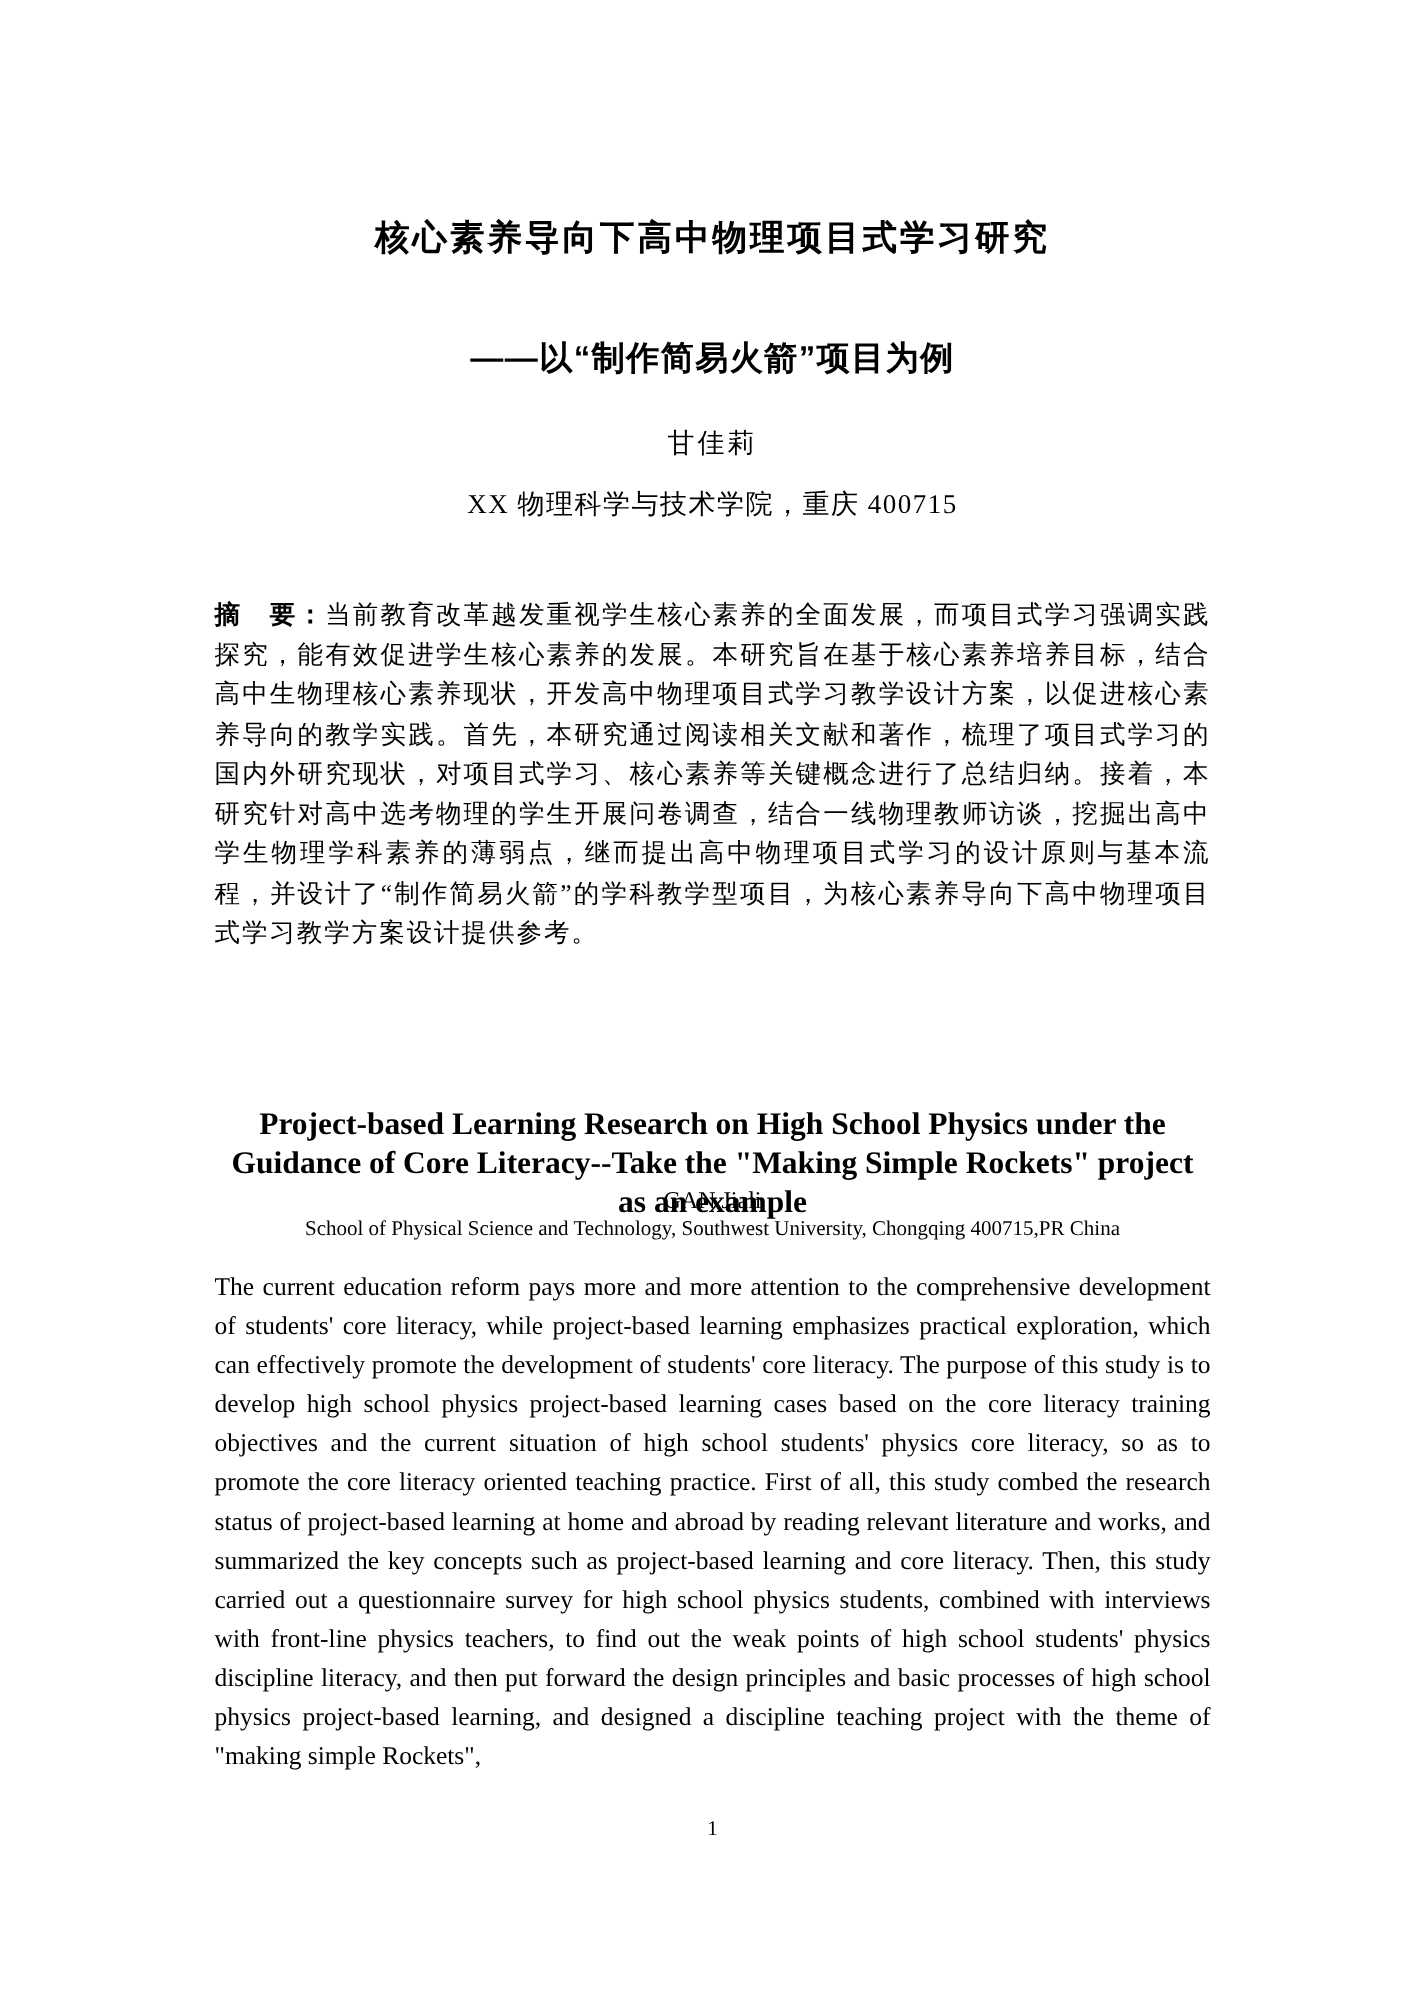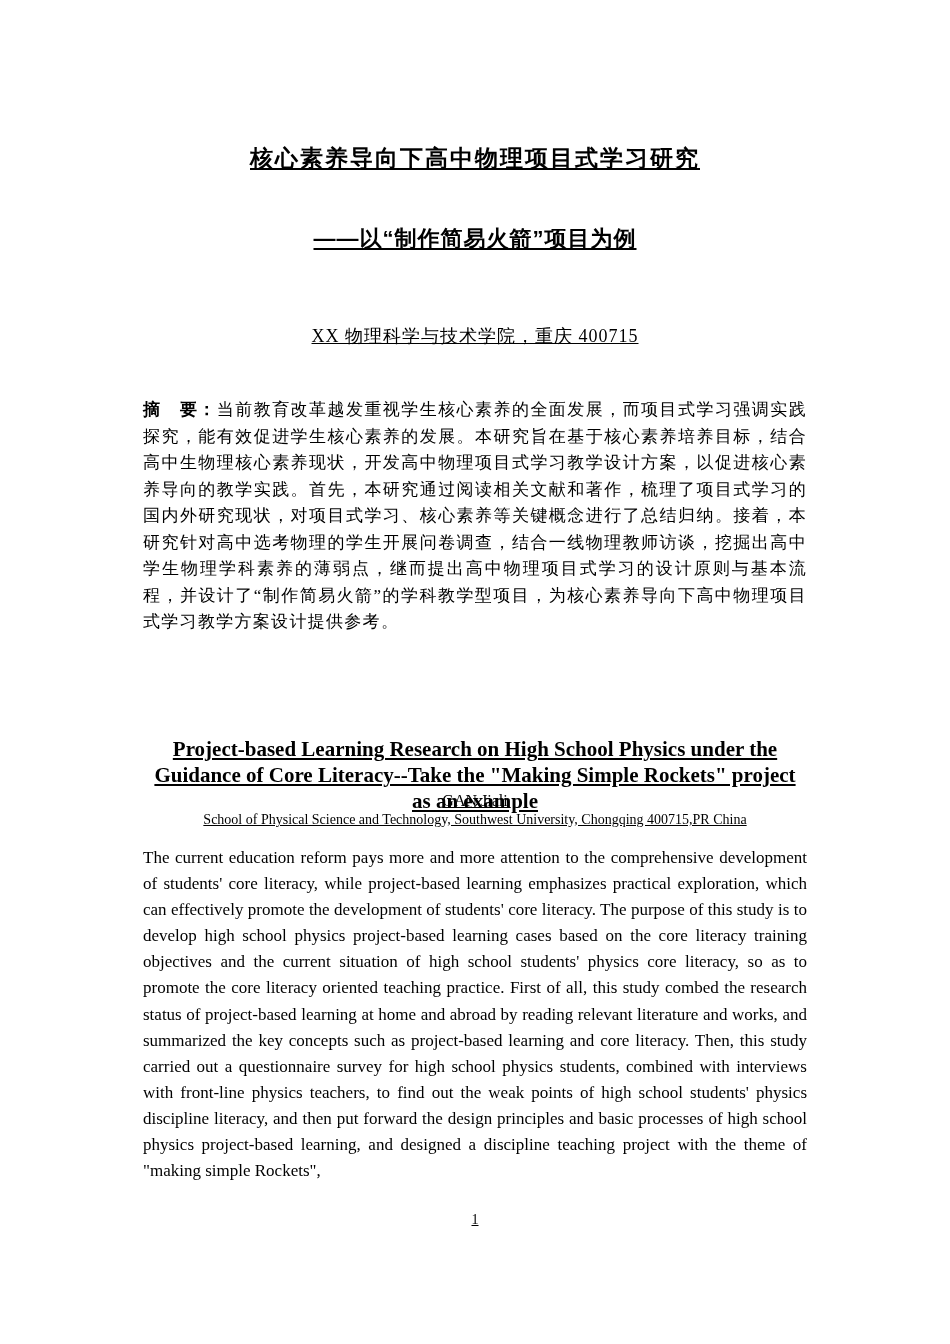--- a/index.html
+++ b/index.html
@@ -9,21 +9,21 @@
   }
   .sheet {
     position: relative;
     width: 950px;
     height: 1344px;
     background: #ffffff;
     color: #000000;
     font-family: "Liberation Serif", serif;
     overflow: hidden;
   }
-  .centered { text-align: center; text-decoration: underline; }
+  .centered { text-align: center; }
   .abs { position: absolute; left: 143px; width: 664px; }
   .full { position: absolute; left: 0; width: 100%; }
 
   .cn-title {
     top: 128px;
     font-family: "Liberation Sans", sans-serif;
     font-weight: bold;
     font-size: 23px;
     letter-spacing: 2px;
   }
@@ -86,20 +86,21 @@
 </style>
 </head>
 <body>
 
 <div class="sheet">
 
   <h1 class="full centered cn-title">核心素养导向下高中物理项目式学习研究</h1>
 
   <h2 class="full centered cn-subtitle">——以“制作简易火箭”项目为例</h2>
 
+  <div class="full centered cn-author">甘佳莉</div>
 
   <div class="full centered cn-affiliation">XX 物理科学与技术学院，重庆 400715</div>
 
   <div class="abs cn-abstract-block">
     <p><span class="label-bold">摘　要：</span><span>当前教育改革越发重视学生核心素养的全面发展，而项目式学习强调实践探究，能有效促进学生核心素养的发展。本研究旨在基于核心素养培养目标，结合高中生物理核心素养现状，开发高中物理项目式学习教学设计方案，以促进核心素养导向的教学实践。首先，本研究通过阅读相关文献和著作，梳理了项目式学习的国内外研究现状，对项目式学习、核心素养等关键概念进行了总结归纳。接着，本研究针对高中选考物理的学生开展问卷调查，结合一线物理教师访谈，挖掘出高中学生物理学科素养的薄弱点，继而提出高中物理项目式学习的设计原则与基本流程，并设计了“制作简易火箭”的学科教学型项目，为核心素养导向下高中物理项目式学习教学方案设计提供参考。</span></p>
   </div>
 
   <h2 class="abs centered en-title">Project-based Learning Research on High School Physics under the Guidance of Core Literacy--Take the "Making Simple Rockets" project as an example</h2>
 
   <div class="full centered en-author">GAN Jiali</div>

